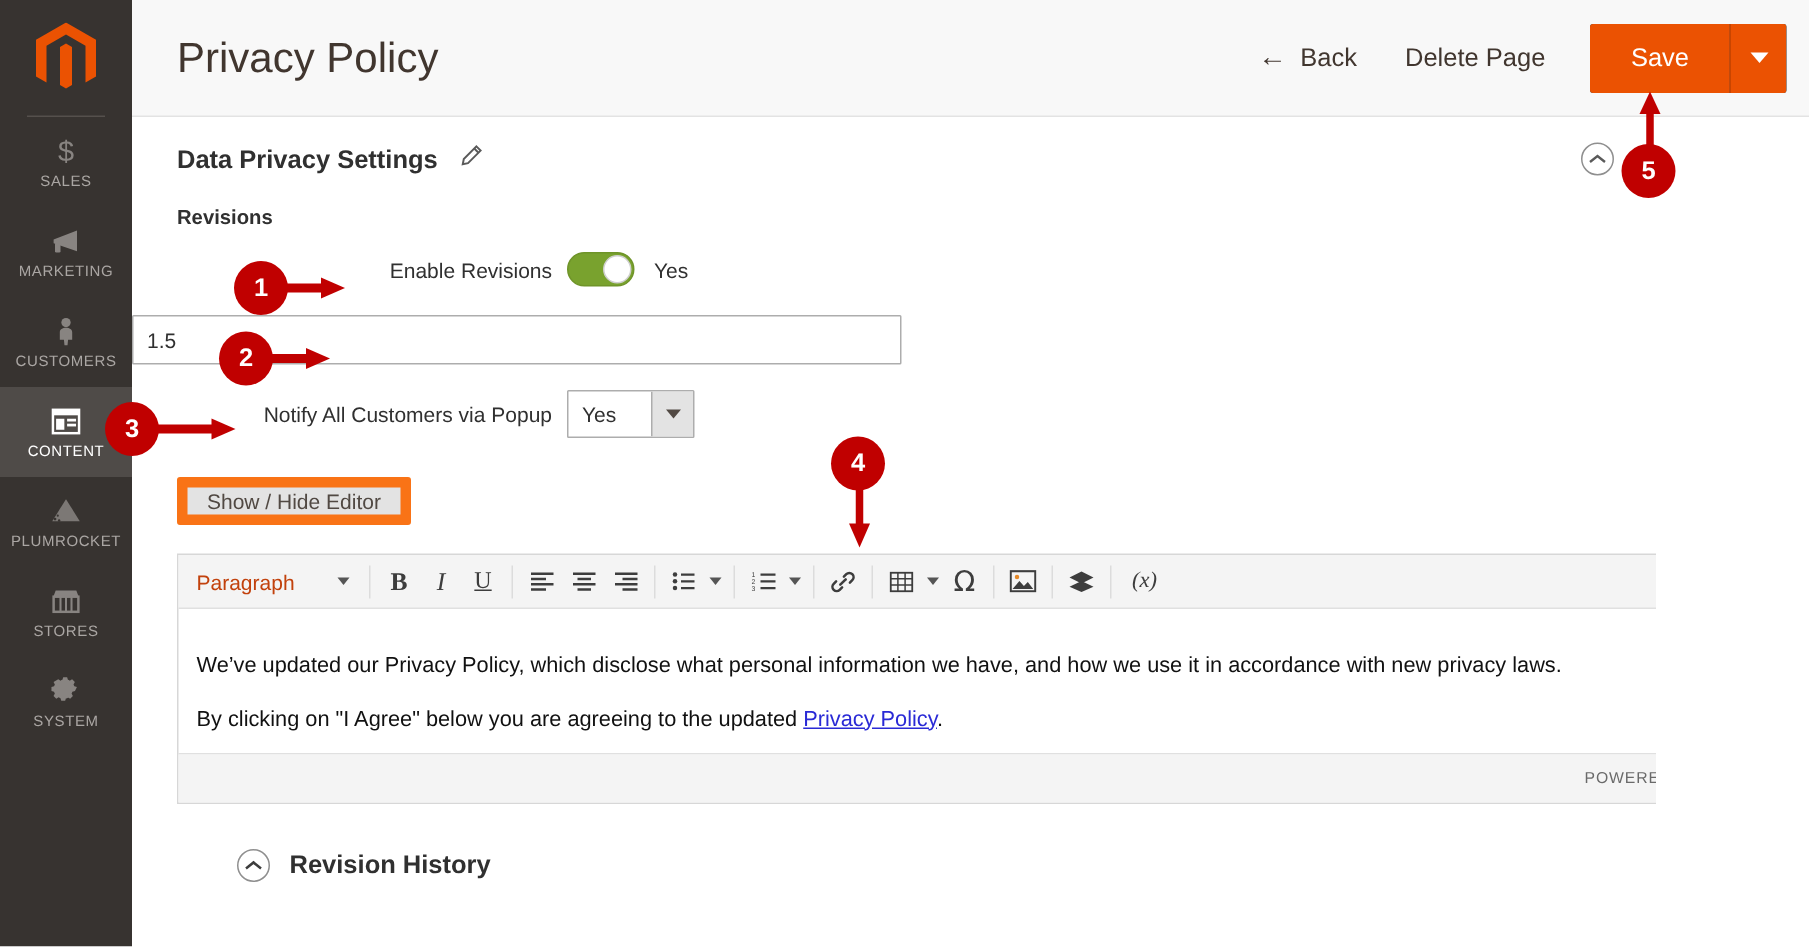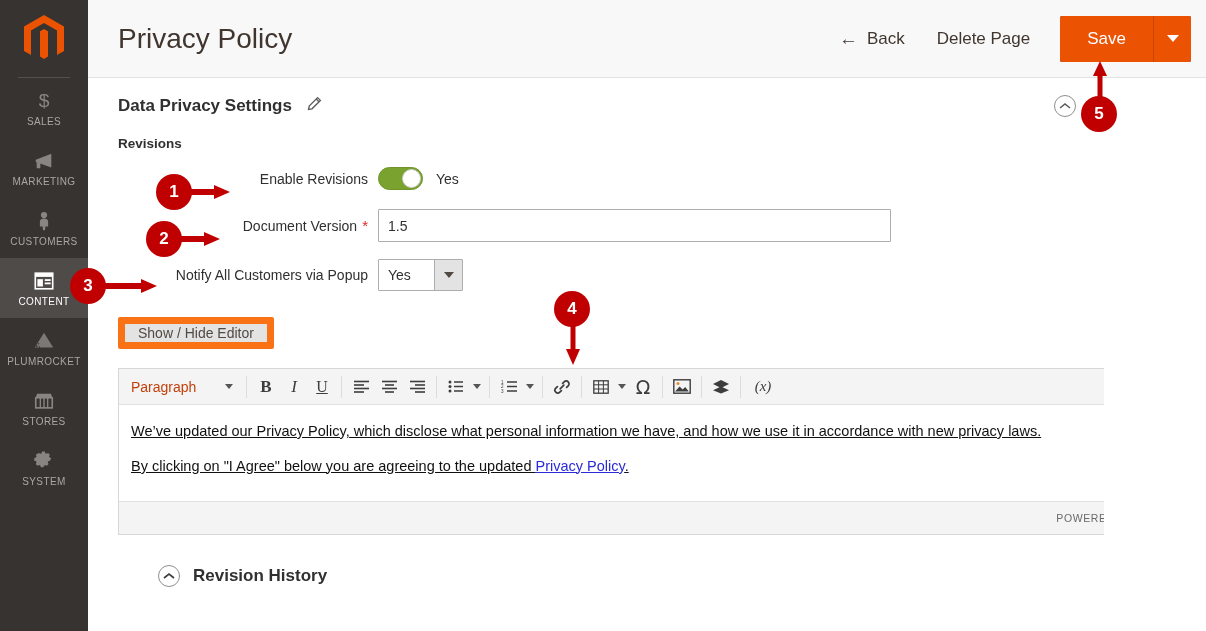--- a/index.html
+++ b/index.html
@@ -159,21 +159,21 @@
     display:flex; align-items:center; width:118px; height:28px;
     padding:0 8px; cursor:pointer; font-size:14px; color:#c2410c;
     justify-content:space-between; border-radius:2px;
   }
   .caret-tiny { width:0;height:0;border-left:4px solid transparent;border-right:4px solid transparent;border-top:5px solid #555; }
   #editor-body {
     min-height:97px; padding:13px 12px 10px 12px;
     border-bottom:1px solid #e0e0e0;
   }
   #editor-body p {
-    margin:4px 0 15px 0; font-size:14.5px; color:#111; line-height:1.35;text-decoration:underline;
+    margin:16px 0 15px 0; font-size:14.5px; color:#111; line-height:1.35;
   }
   #editor-body p:last-child { margin-bottom:0; }
   #editor-link { color:#2a2ad6; text-decoration:underline; cursor:pointer; }
   #editor-status {
     height:32px; background:#f4f4f4; display:flex; align-items:center;
     justify-content:flex-end; padding-right:14px; position:relative;
   }
   #powered-by { font-size:10.5px; letter-spacing:.6px; color:#6a6a6a; }
   #resize-grip {
     position:absolute; right:3px; bottom:2px; width:11px; height:11px;
@@ -315,23 +315,20 @@
   <div class="field-row" style="margin-top:16px;">
     <div class="field-label">Enable Revisions</div>
     <div class="toggle">
       <div class="knob"></div>
     </div>
     <span class="toggle-text">Yes</span>
   </div>
 
   
   <div class="field-row" style="margin-top:19px;">
-    <div class="field-label">
-      <span>Document Version</span><span class="req-star">*</span>
-    </div>
     <input id="doc-version-input" type="text" value="1.5" style="">
   </div>
 
   
   <div class="field-row" style="margin-top:17px;">
     <div class="field-label">Notify All Customers via Popup</div>
     <div class="select-wrap">
       <div class="select-val">Yes</div>
       <div class="select-btn">
         <span class="caret-sm"></span>

